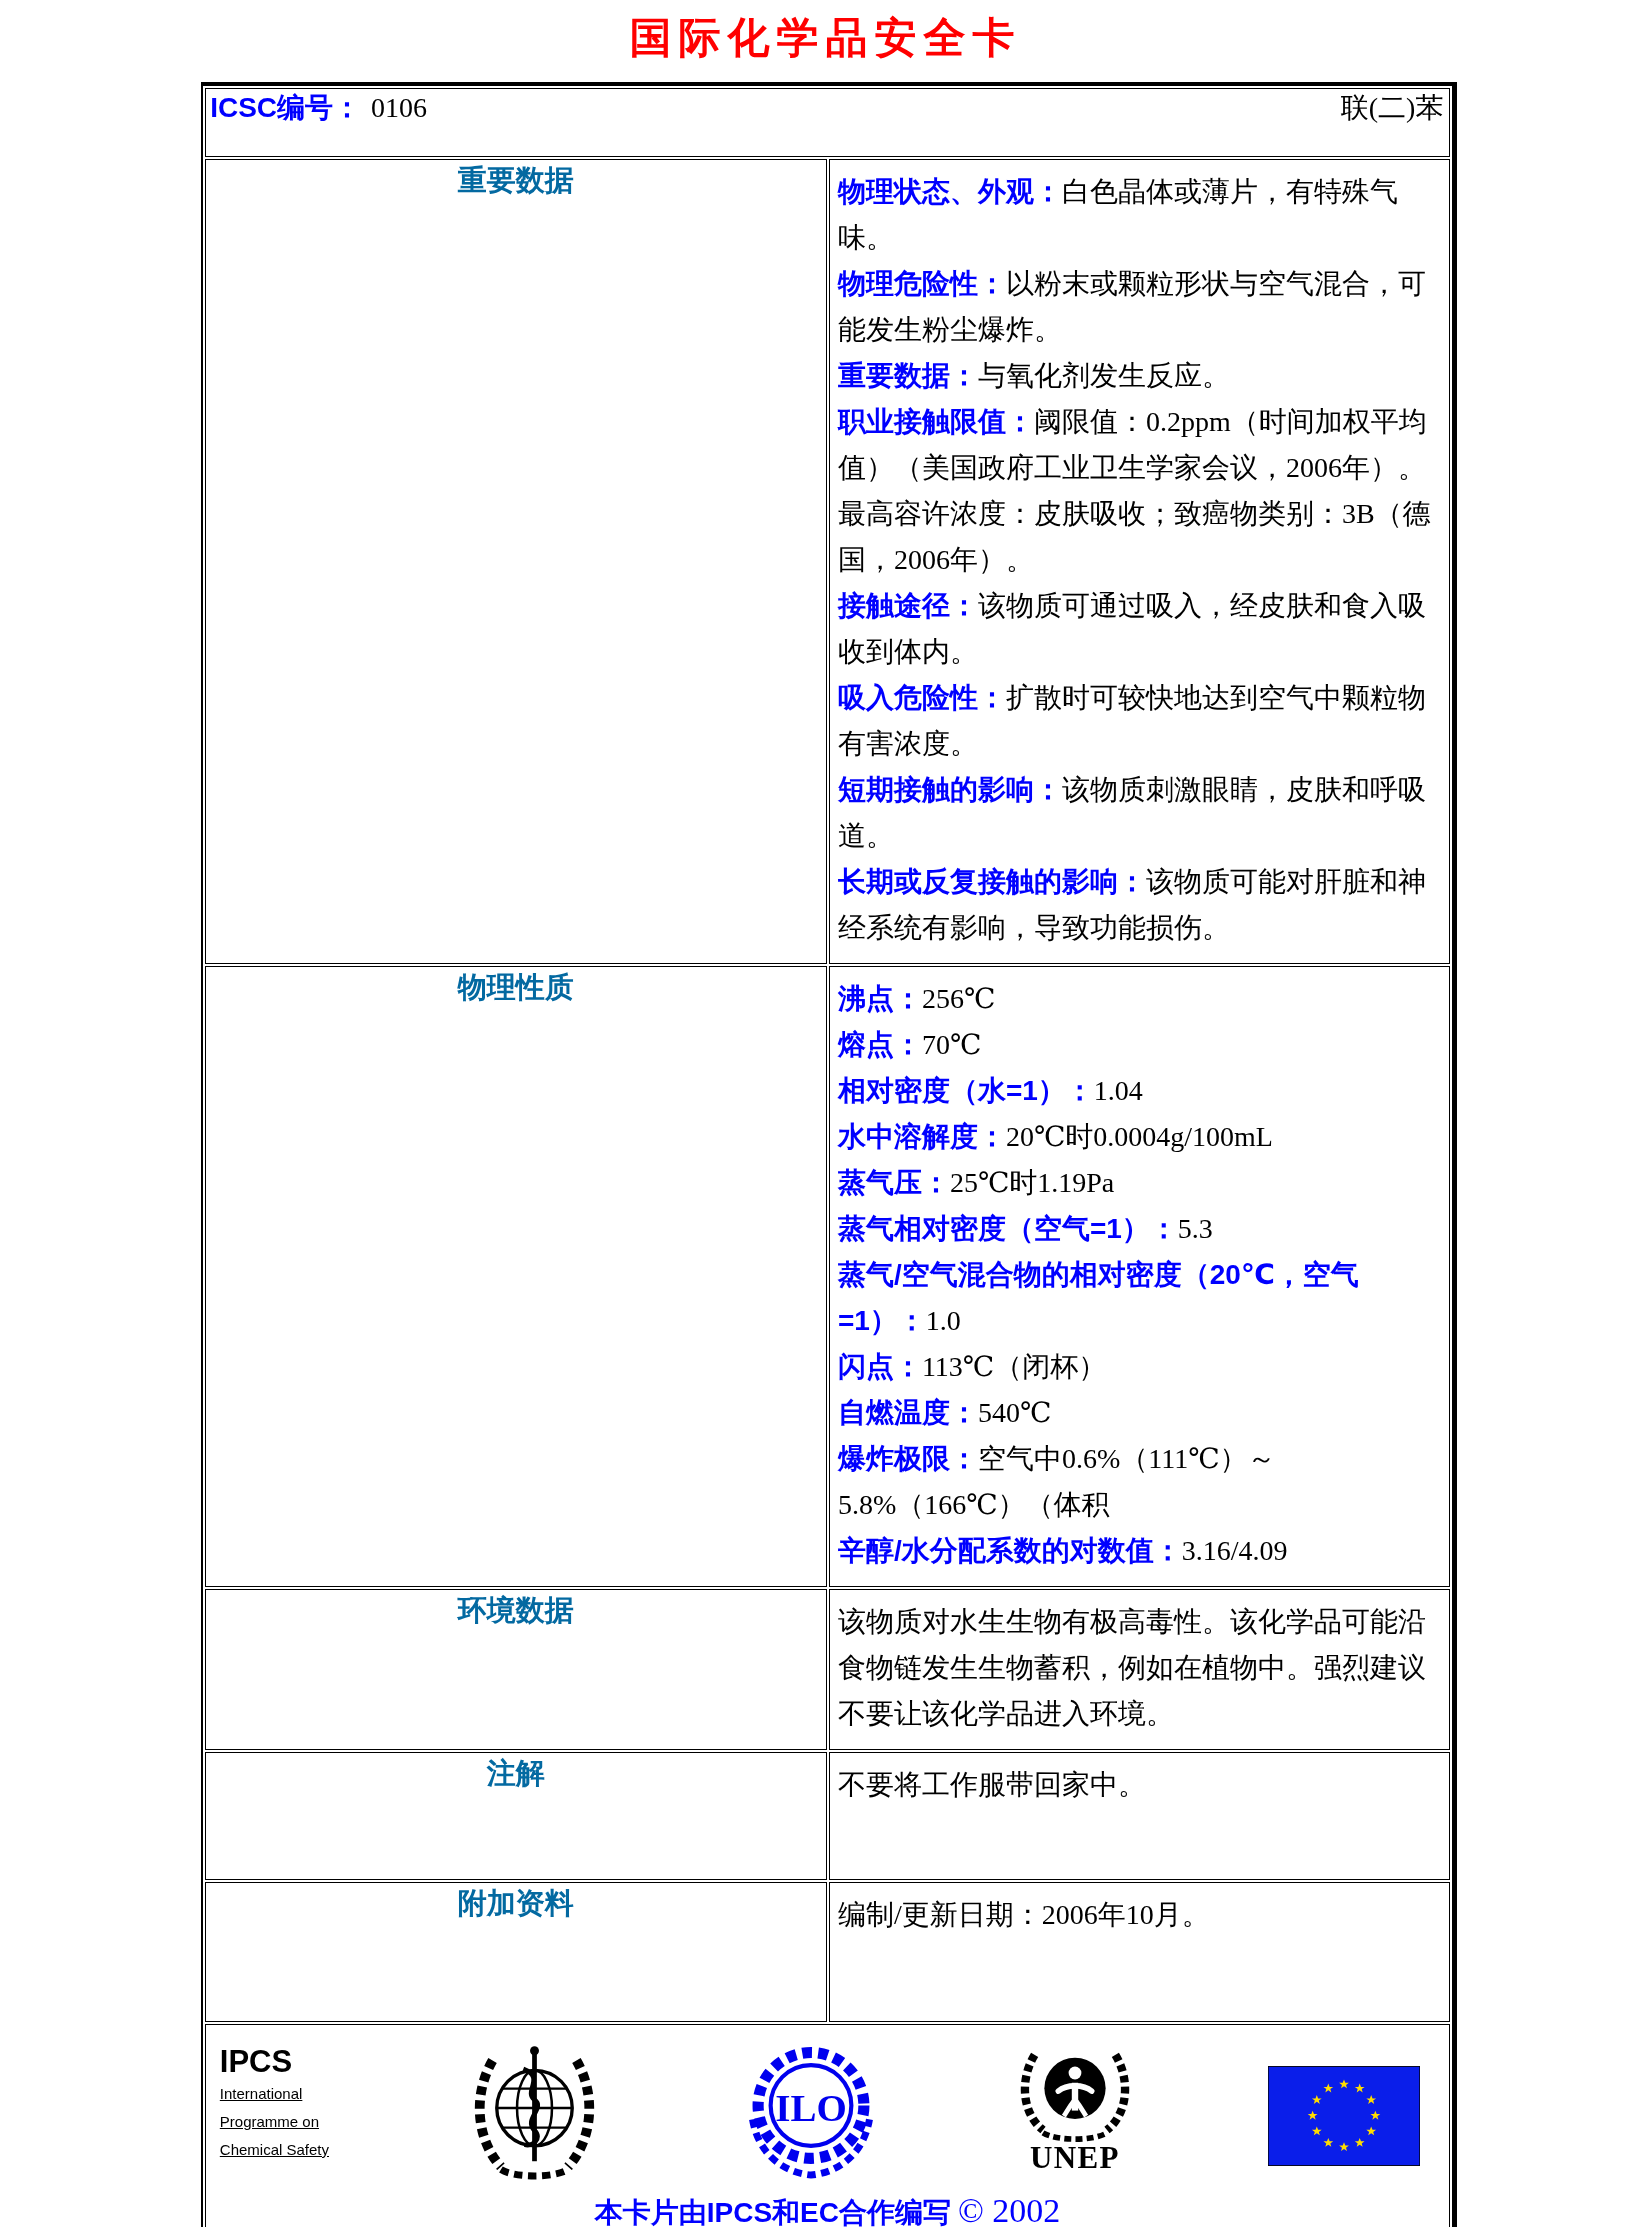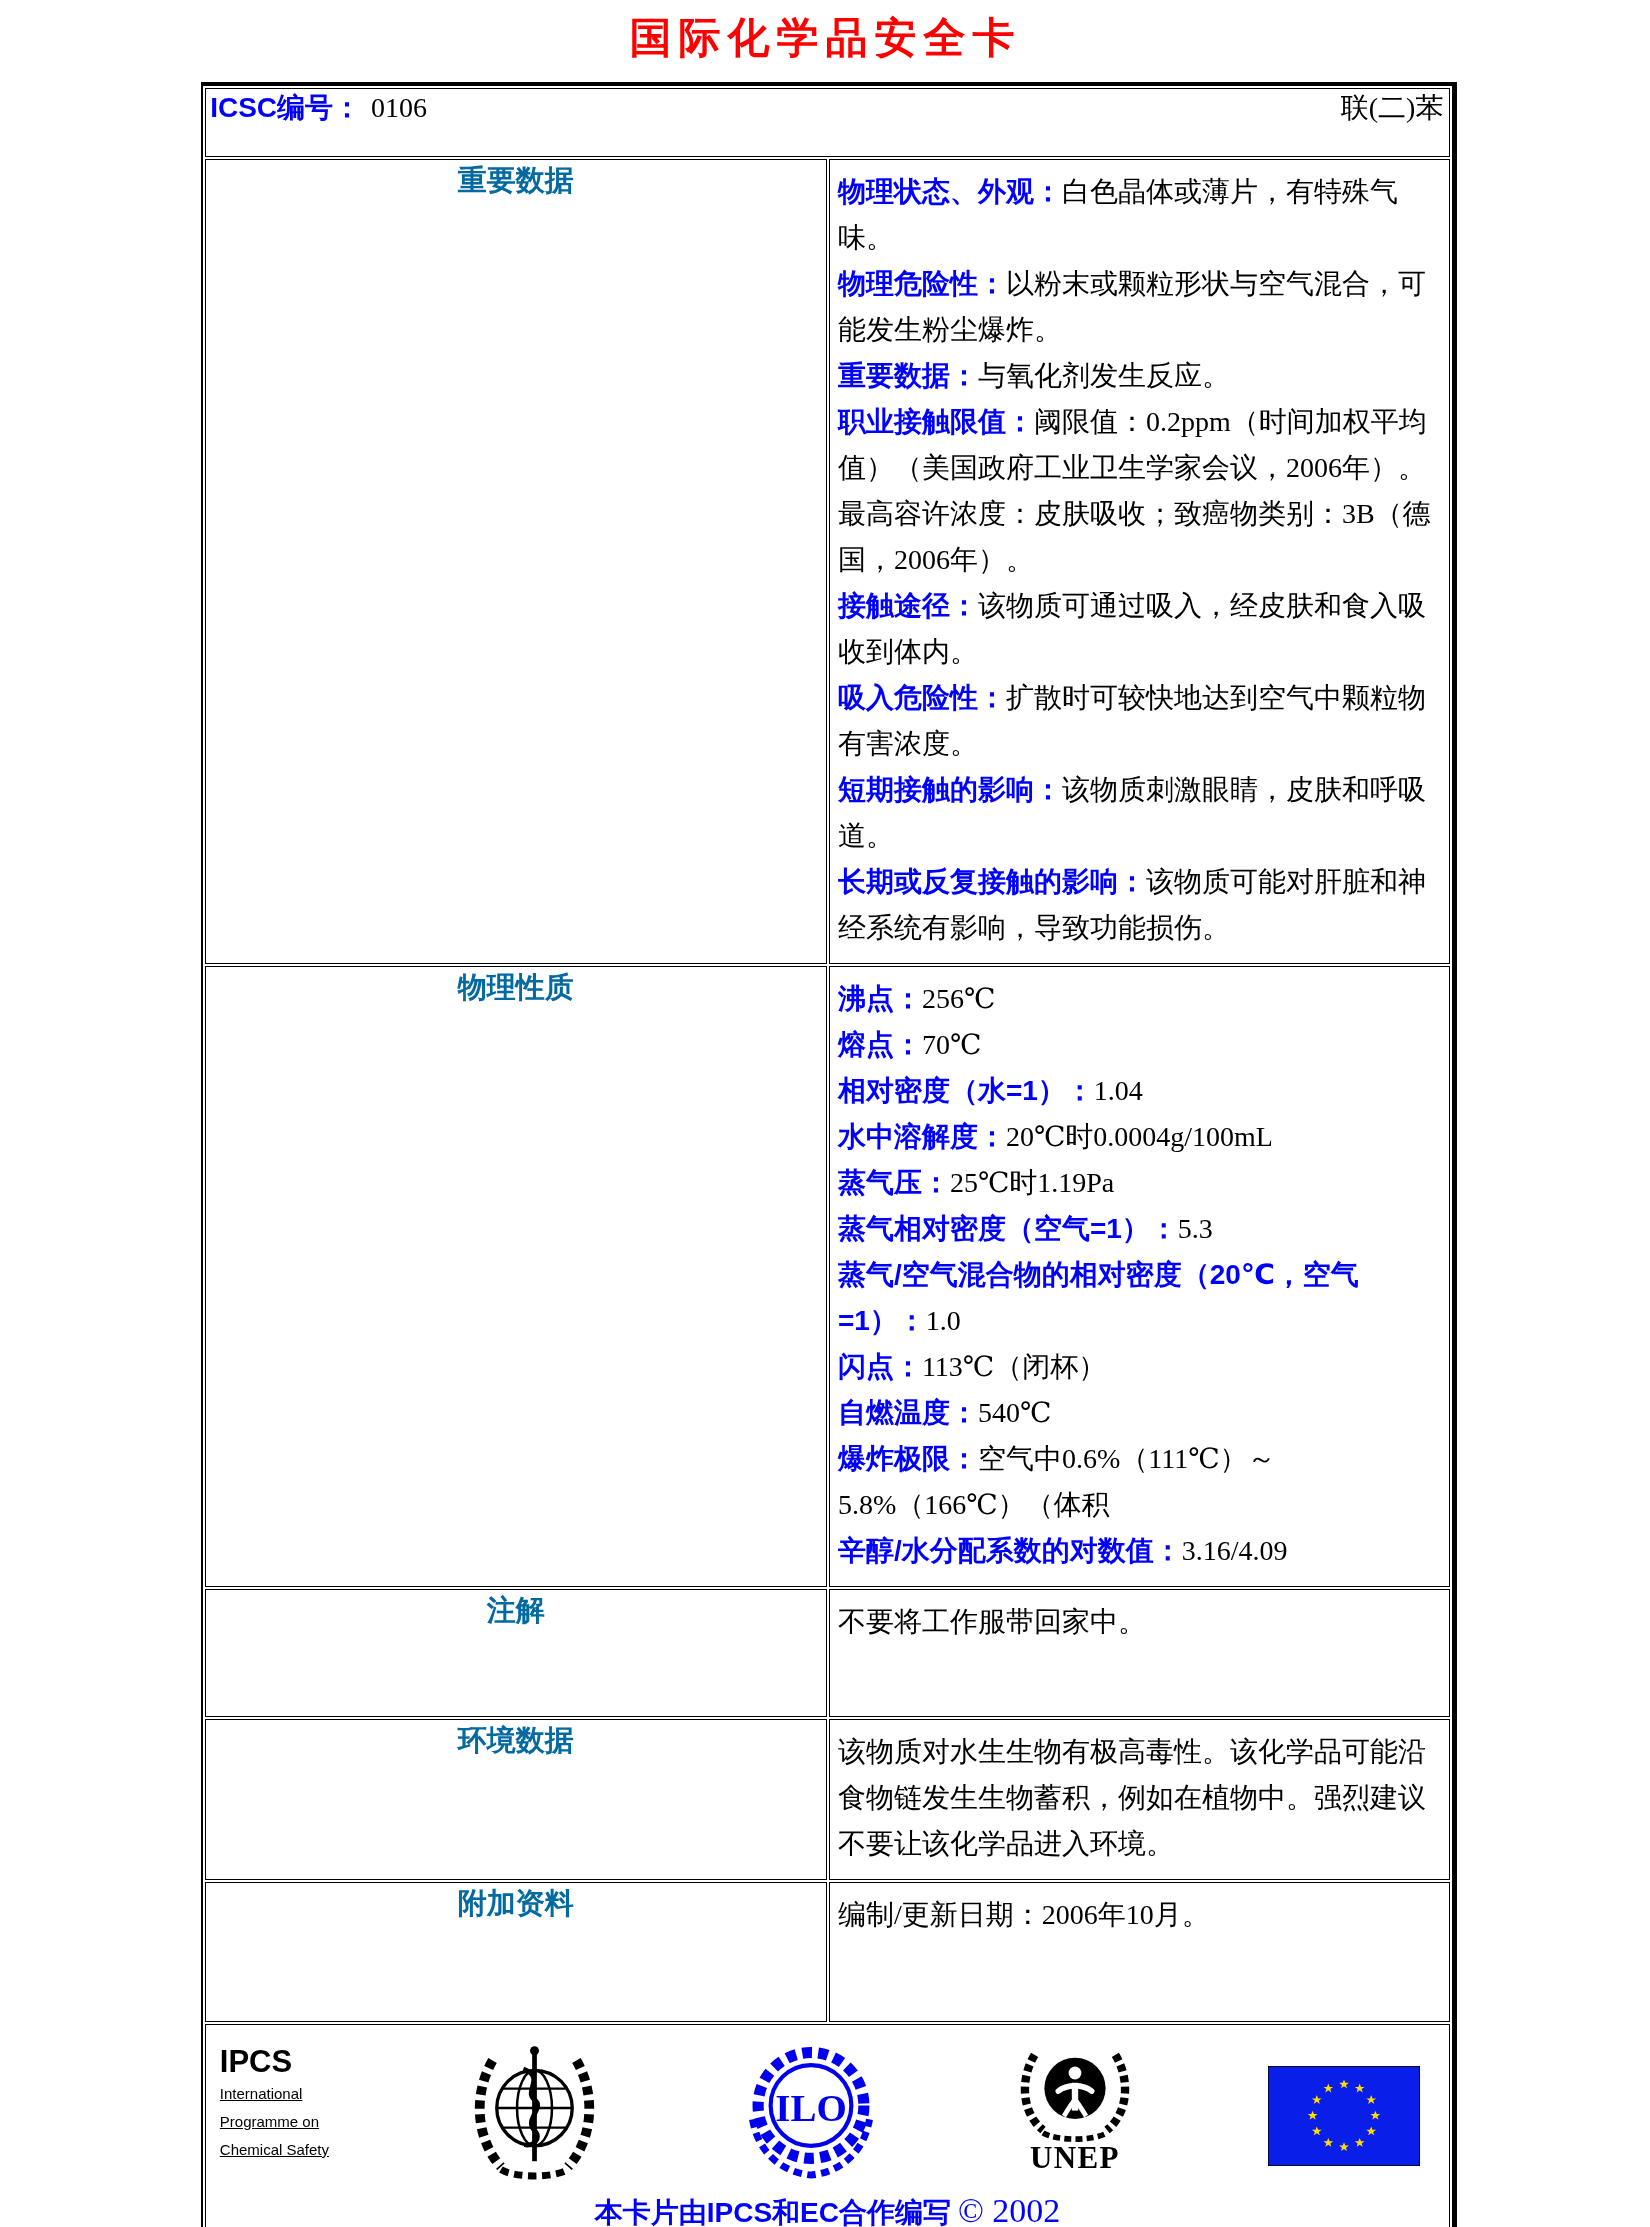--- a/index.html
+++ b/index.html
@@ -97,30 +97,30 @@
         <p class="kv"><span class="k">蒸气相对密度（空气=1）：</span><span class="v">5.3</span></p>
         <p class="kv"><span class="k">蒸气/空气混合物的相对密度（20℃，空气=1）：</span><span class="v">1.0</span></p>
         <p class="kv"><span class="k">闪点：</span><span class="v">113℃（闭杯）</span></p>
         <p class="kv"><span class="k">自燃温度：</span><span class="v">540℃</span></p>
         <p class="kv"><span class="k">爆炸极限：</span><span class="v">空气中0.6%（111℃）～5.8%（166℃）（体积</span></p>
         <p class="kv"><span class="k">辛醇/水分配系数的对数值：</span><span class="v">3.16/4.09</span></p>
       </td>
     </tr>
 
     <tr>
+      <td class="label-cell">环境数据</td>
+      <td class="content-cell env-cell">
+        <p class="kv"><span class="v">该物质对水生生物有极高毒性。该化学品可能沿食物链发生生物蓄积，例如在植物中。强烈建议不要让该化学品进入环境。</span></p>
+      </td>
+    </tr>
+
+    <tr>
       <td class="label-cell">注解</td>
       <td class="content-cell notes-content">
         <p class="kv"><span class="v">不要将工作服带回家中。</span></p>
-      </td>
-    </tr>
-
-    <tr>
-      <td class="label-cell">环境数据</td>
-      <td class="content-cell env-cell">
-        <p class="kv"><span class="v">该物质对水生生物有极高毒性。该化学品可能沿食物链发生生物蓄积，例如在植物中。强烈建议不要让该化学品进入环境。</span></p>
       </td>
     </tr>
 
     <tr>
       <td class="label-cell">附加资料</td>
       <td class="content-cell addl-content">
         <p class="kv"><span class="v">编制/更新日期：2006年10月。</span></p>
       </td>
     </tr>
 

